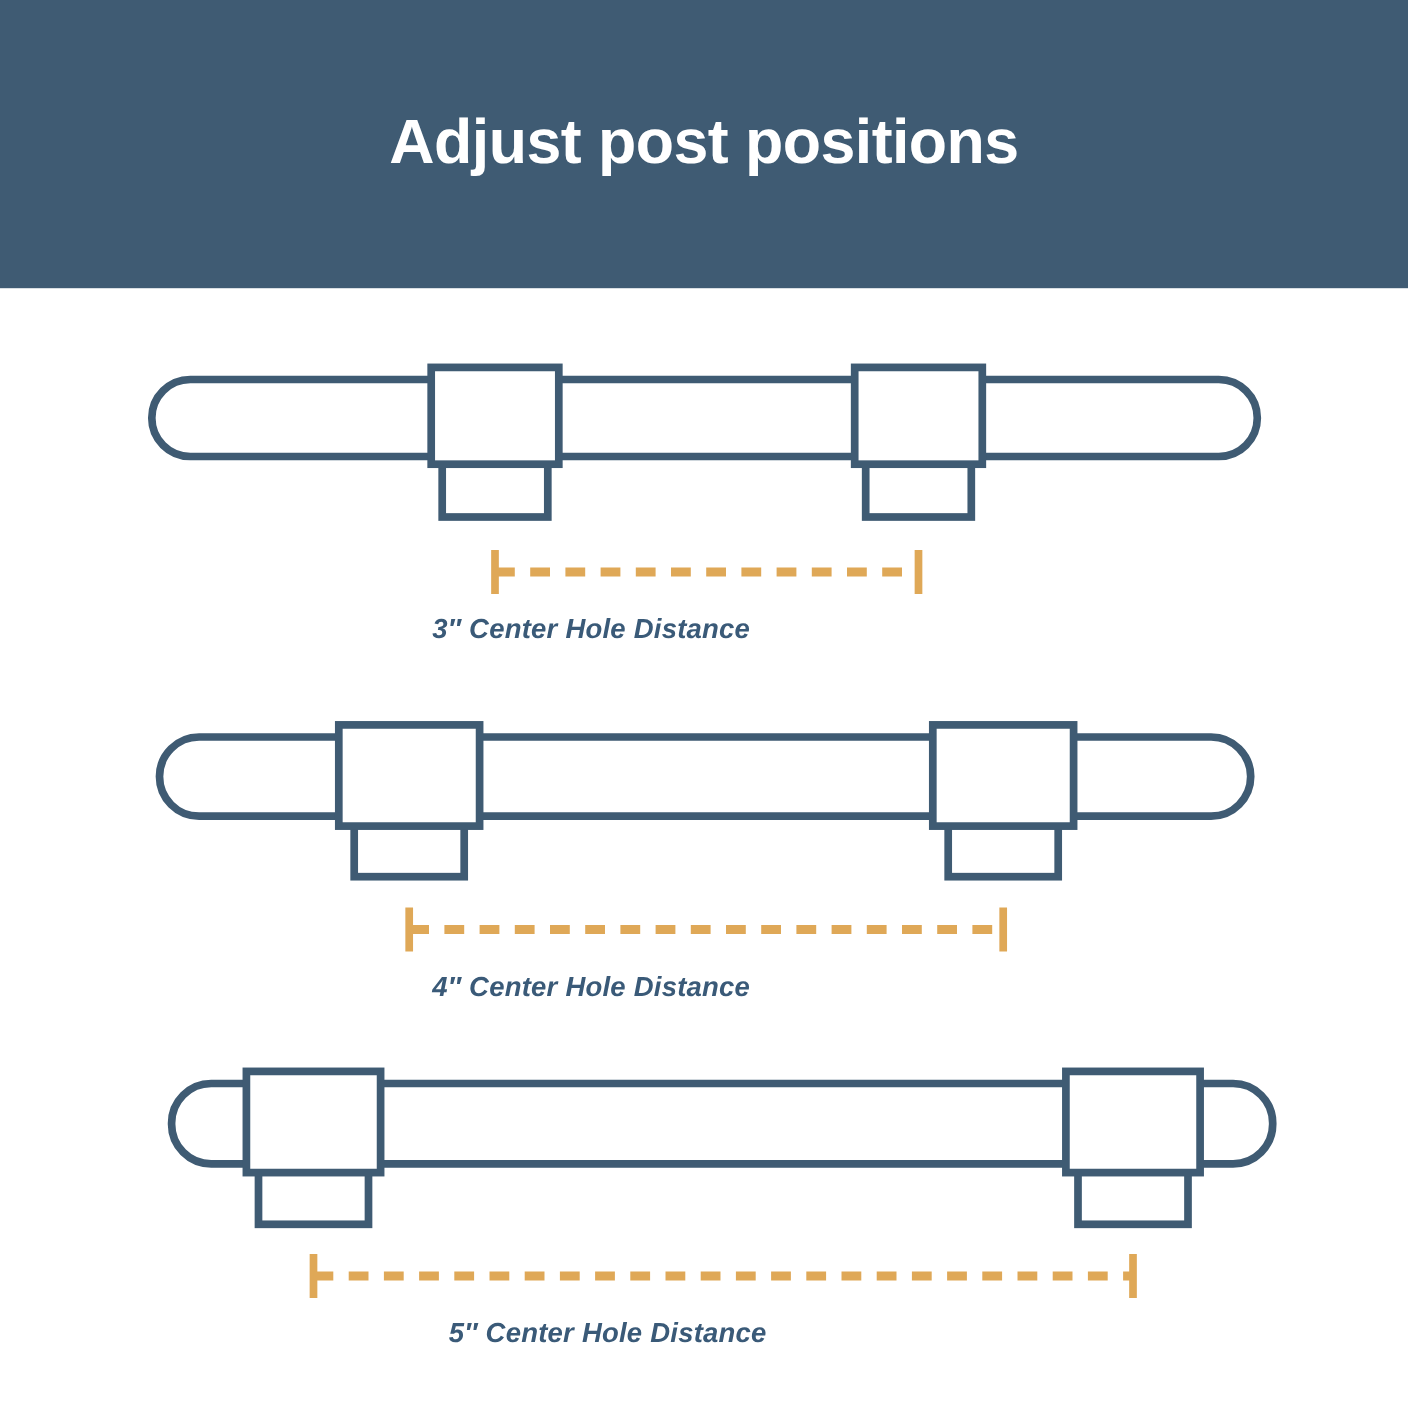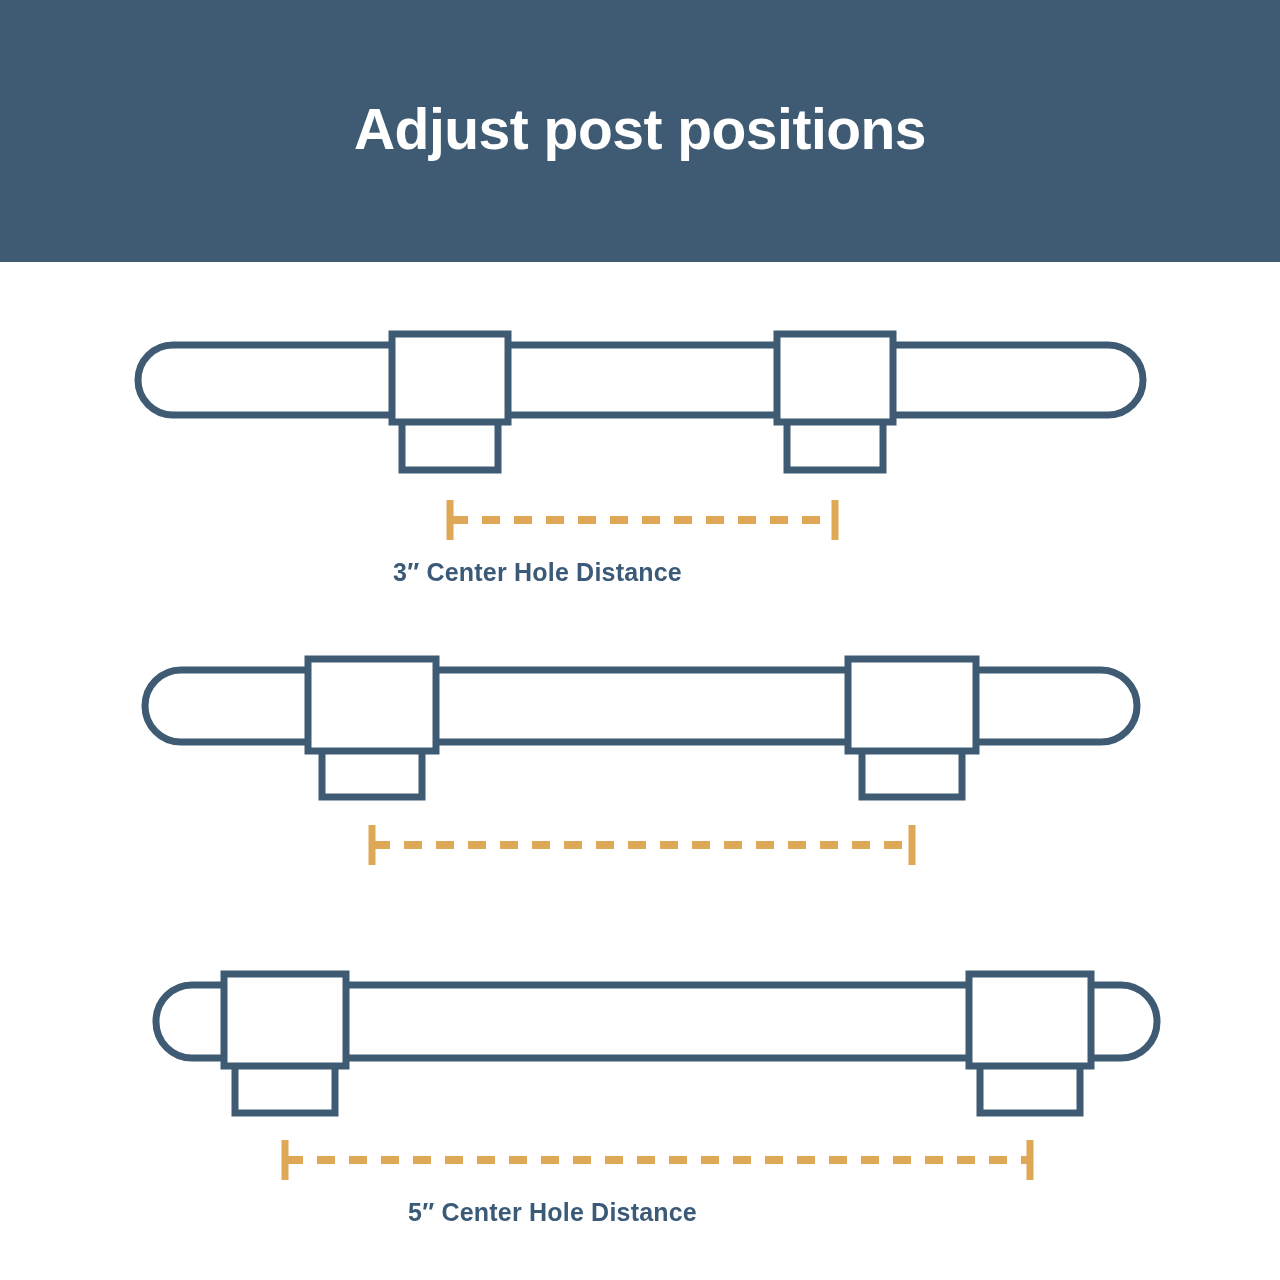--- a/index.html
+++ b/index.html
@@ -66,20 +66,21 @@
   .row-label {
     position: absolute;
     width: 1075px;
     text-align: center;
     color: #3A5A78;
     font-family: "Liberation Sans", sans-serif;
     font-weight: bold;
     font-size: 25px;
     letter-spacing: 0.2px;
     white-space: nowrap;
+    font-style: italic;
   }
 </style>
 </head>
 <body>
 
 <div id="page">
 
   <div id="header-banner">
     <div class="headline-line">Adjust post positions</div>
   </div>
@@ -118,20 +119,21 @@
           <rect x="308" y="72" width="128" height="92"></rect>
           <rect x="862" y="152" width="100" height="58"></rect>
           <rect x="848" y="72" width="128" height="92"></rect>
         </g>
         <g>
           <line x1="372" y1="238" x2="372" y2="278" stroke="#DFA857" stroke-width="7"></line>
           <line x1="912" y1="238" x2="912" y2="278" stroke="#DFA857" stroke-width="7"></line>
           <line x1="372" y1="258" x2="912" y2="258" stroke="#DFA857" stroke-width="8" stroke-dasharray="18 14"></line>
         </g>
       </svg>
+      <div class="row-label" style="top:296px;">4″ Center Hole Distance</div>
     </div>
 
     <div class="diagram-row" style="top:640px;height:340px;margin-left:15px;">
       <svg class="diagram-svg" width="1280" height="340" viewBox="0 0 1280 340" xmlns="http://www.w3.org/2000/svg">
         <g fill="#ffffff" stroke="#3F5B73" stroke-width="7" stroke-linejoin="miter">
           <rect x="141" y="83" width="1001" height="73" rx="36" ry="36"></rect>
           <rect x="220" y="153" width="100" height="58"></rect>
           <rect x="209" y="72" width="122" height="92"></rect>
           <rect x="965" y="153" width="100" height="58"></rect>
           <rect x="954" y="72" width="122" height="92"></rect>

